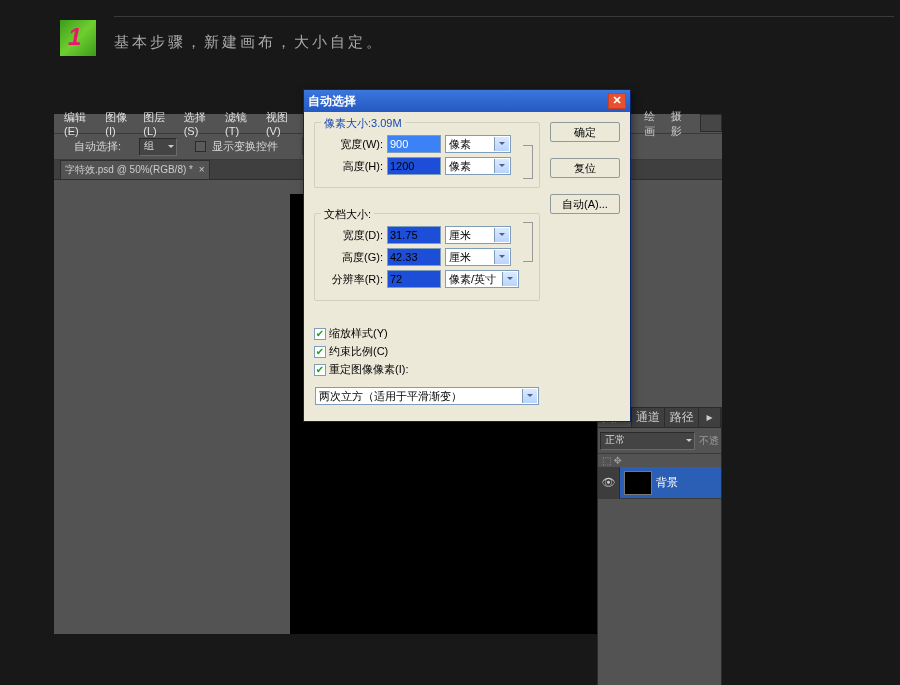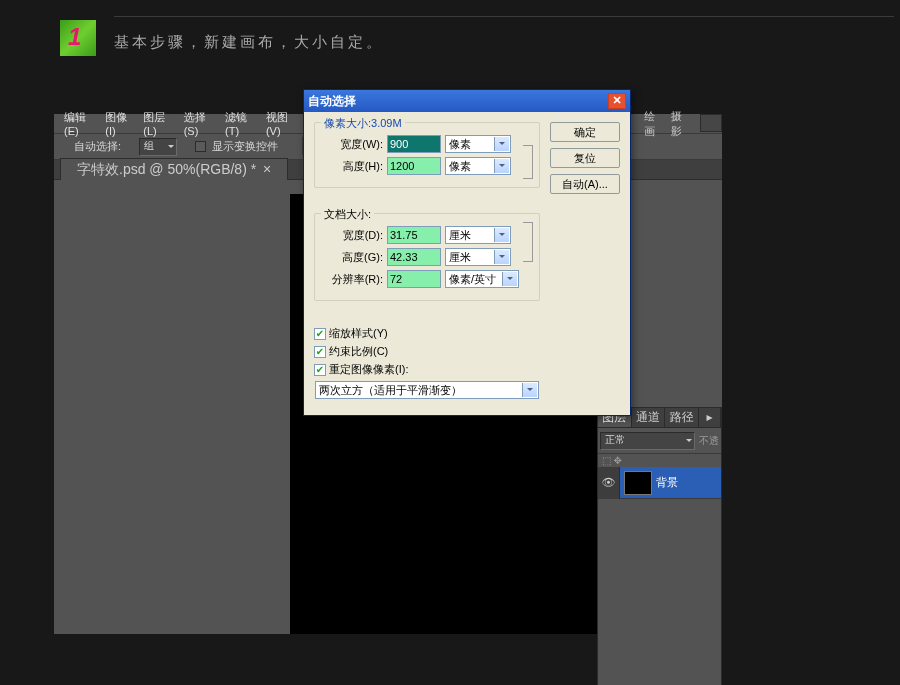--- a/index.html
+++ b/index.html
@@ -10,47 +10,47 @@
 .step-text::before{content:"";position:absolute;top:-15px;left:0;width:780px;border-top:1px solid #3a3a3a}
 .ps{position:absolute;top:114px;left:54px;width:668px;height:520px;background:#7f1d1d;font-size:11px}
 .menubar{background:#535353;height:20px;display:flex;align-items:center;padding:0 4px;color:#e2e2e2;border-bottom:1px solid #3a3a3a}
 .menubar span{padding:0 6px;cursor:default}
 .opts{background:#535353;height:26px;border-bottom:1px solid #3a3a3a;display:flex;align-items:center;padding:0 20px;color:#d6d6d6;gap:18px}
 .sel{background:#444;border:1px solid #2b2b2b;border-right-color:#6a6a6a;border-bottom-color:#6a6a6a;height:18px;font-size:10px;color:#ddd;padding:0 12px 0 4px;position:relative}
 .sel::after{content:"";position:absolute;right:2px;top:6px;border:3px solid transparent;border-top-color:#ccc}
 .cb{width:11px;height:11px;border:1px solid #2b2b2b;background:#5a5a5a;display:inline-block;vertical-align:middle;margin-right:2px}
 .iconrow span{width:18px;height:18px;background:#4a4a4a;border:1px solid #3a3a3a;display:inline-block;margin-right:1px}
 .tab{background:#3f3f3f;height:20px;display:flex;align-items:center;padding:0 6px;border-bottom:1px solid #2d2d2d}
-.tabitem{background:#535353;padding:2px 16px;font-size:14px;color:#ccc;border:1px solid #2d2d2d;border-bottom:none}
+.tabitem{background:#535353;padding:2px 4px;font-size:10px;color:#ccc;border:1px solid #2d2d2d;border-bottom:none}
 .canvas-area{position:absolute;top:66px;left:0;right:0;bottom:0;background:#535353}
 .black-doc{position:absolute;top:14px;left:236px;width:336px;height:440px;background:#000}
 .psbtn{background:#535353;border:1px solid #2a2a2a;border-top-color:#6a6a6a;border-left-color:#6a6a6a;padding:1px 5px;font-size:11px;color:#ddd;display:inline-block}
 .right-tabs{position:absolute;right:0;top:0;background:#464646;width:22px;height:18px;border:1px solid #2b2b2b}
 .top-icons{display:flex;gap:4px;margin-left:6px}
 .top-icons .tico{width:22px;height:16px;border:1px solid #6a6a6a;background:#4a4a4a}
 .toolopt{display:flex;align-items:center;gap:4px}
 .topright{margin-left:auto;display:flex;align-items:center;gap:0}
 .topright .lab{color:#ccc;font-size:11px}
 .topright .act{background:#6db0e0;color:#fff;padding:1px 6px;border:1px solid #4a7fa5}
 .dbl-arrow{color:#ccc;font-size:12px;margin:0 4px}
 
 
 .dlg{position:absolute;top:89px;left:303px;width:328px;background:#ece9d8;border:1px solid #0a246a;font-size:11px;box-shadow:2px 2px 8px rgba(0,0,0,.4)}
 .dlg-title{background:linear-gradient(#3b77dd,#2559c3);color:#fff;height:22px;display:flex;align-items:center;padding:0 4px;font-size:12px;font-weight:bold}
 .dlg-close{margin-left:auto;width:18px;height:16px;background:#e85030;border:1px solid #c84020;color:#fff;text-align:center;line-height:12px;font-size:11px}
 .dlg-body{padding:10px 10px 12px 10px;display:flex;gap:10px}
 .dlg-left{flex:1}
-.dlg-right{width:70px;display:flex;flex-direction:column;gap:6px}
+.dlg-right{width:70px;display:flex;flex-direction:column;gap:16px}
 .dlg-btn{background:#ece9d8;border:1px solid #919b9c;border-radius:2px;height:20px;font-size:11px;text-align:center;line-height:18px}
 .fset{border:1px solid #d0d0bf;border-radius:2px;padding:8px 6px 8px 6px;margin-bottom:25px;position:relative}
 .fset-leg{position:absolute;top:-7px;left:6px;background:#ece9d8;padding:0 3px;color:#1648b0;font-size:11px}
 .frow{display:flex;align-items:center;margin:4px 0;gap:4px}
 .flabel{width:62px;text-align:right}
-.finput{width:54px;height:18px;border:1px solid #7f9db9;background:#86efac;font-size:11px;padding:0 2px}
-.finput.selall{background:#0f766e;color:#fff}
+.finput{width:54px;height:18px;border:1px solid #7f9db9;background:#1d4ed8;font-size:11px;padding:0 2px}
+.finput.selall{background:#3b82f6;color:#fff}
 .fselect{width:66px;height:18px;border:1px solid #7f9db9;background:#fff;font-size:11px;position:relative;padding-left:3px;line-height:16px}
 .fselect::after{content:"";position:absolute;right:1px;top:1px;width:14px;height:14px;background:linear-gradient(#dbeaff,#b9d4ff);border-left:1px solid #7f9db9}
 .fselect::before{content:"";position:absolute;right:5px;top:6px;border:3px solid transparent;border-top-color:#4d6185;z-index:1}
 .link-b{width:10px;height:40px;border:1px solid #999;border-left:none;margin-left:2px;position:relative}
 .link-b.sm{height:34px}
 .chk{width:12px;height:12px;border:1px solid #7f9db9;background:#fff;display:inline-flex;align-items:center;justify-content:center;margin-right:3px;color:#21a121;font-size:10px;line-height:10px}
 .chkrow{display:flex;align-items:center;margin:3px 0;font-size:11px}
 .wide-sel{width:224px}
 
 
@@ -211,21 +211,21 @@
           <span>缩放样式(Y)</span>
         </div>
       <div class="chkrow">
           <span class="chk">✔</span>
           <span>约束比例(C)</span>
         </div>
       <div class="chkrow">
           <span class="chk">✔</span>
           <span>重定图像像素(I):</span>
         </div>
-      <div class="frow" style="justify-content:center;margin-top:4px">
+      <div class="frow" style="justify-content:center;margin-top:10px">
         <div class="fselect wide-sel">两次立方（适用于平滑渐变）</div>
       </div>
     </div>
     <div class="dlg-right">
       <div class="dlg-btn">确定</div>
       <div class="dlg-btn">复位</div>
       <div class="dlg-btn">自动(A)...</div>
     </div>
   </div>
 </div>

